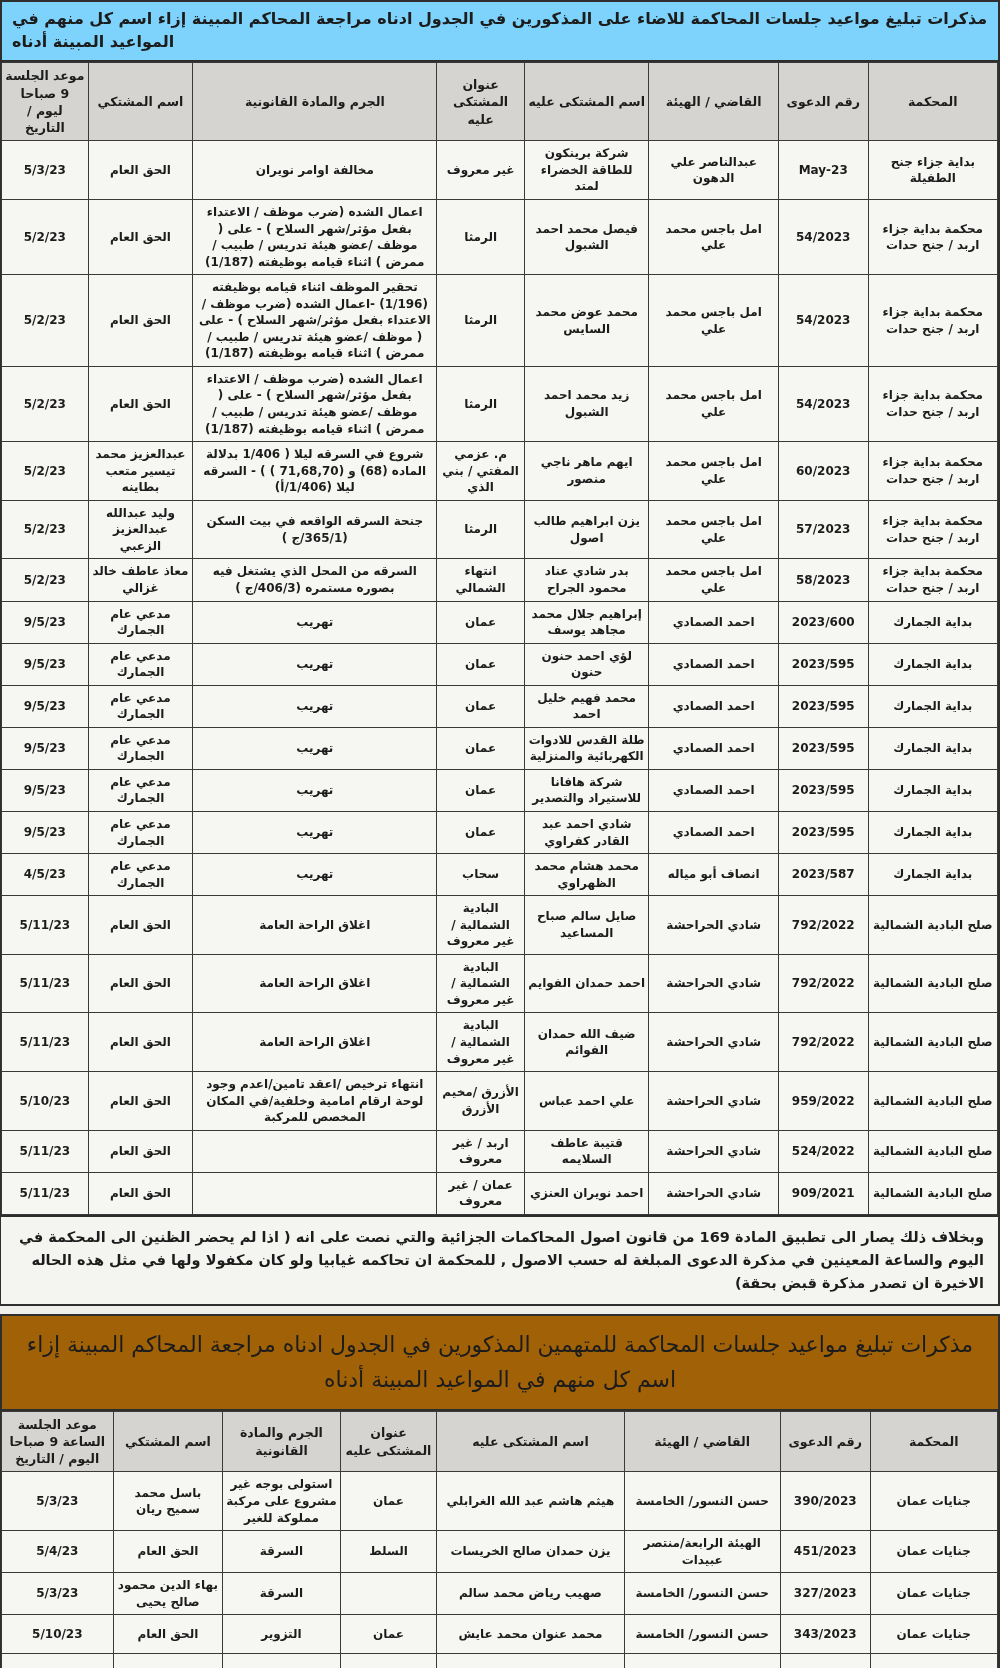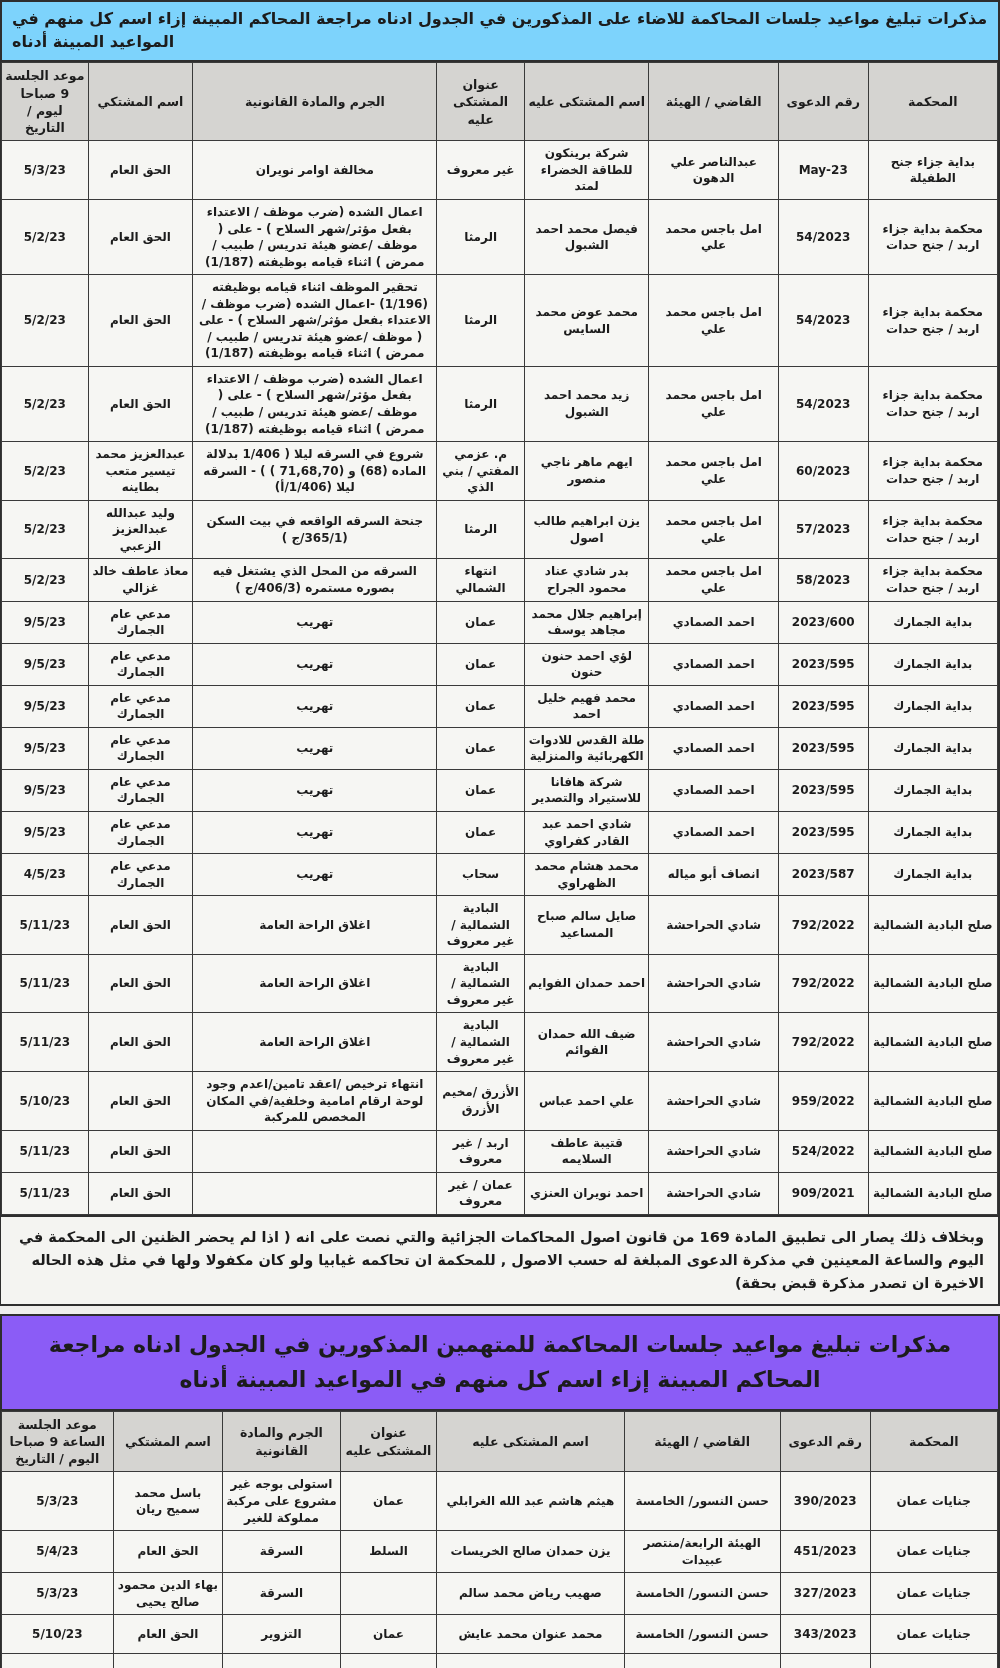--- a/index.html
+++ b/index.html
@@ -21,27 +21,27 @@
     font-weight:700;
     text-align:left;
     padding:5px 10px 7px 10px;
     line-height:1.45;
     border:2px solid #2e2e2e;
     border-bottom:none;
     background:#7dd3fc;
   }
   .big-title{
     font-size:22px;
-    font-weight:700;
+    font-weight:400;
     text-align:center;
     padding:12px 16px;
     line-height:1.55;
     border:2px solid #2e2e2e;
     border-bottom:none;
-    background:#8b5cf6;
+    background:#a16207;
     margin-top:8px;
   }
   table{
     width:100%;
     border-collapse:collapse;
     table-layout:fixed;
     background:#f4f4f1;
   }
   th,td{
     border:1.5px solid #3a3a3a;

